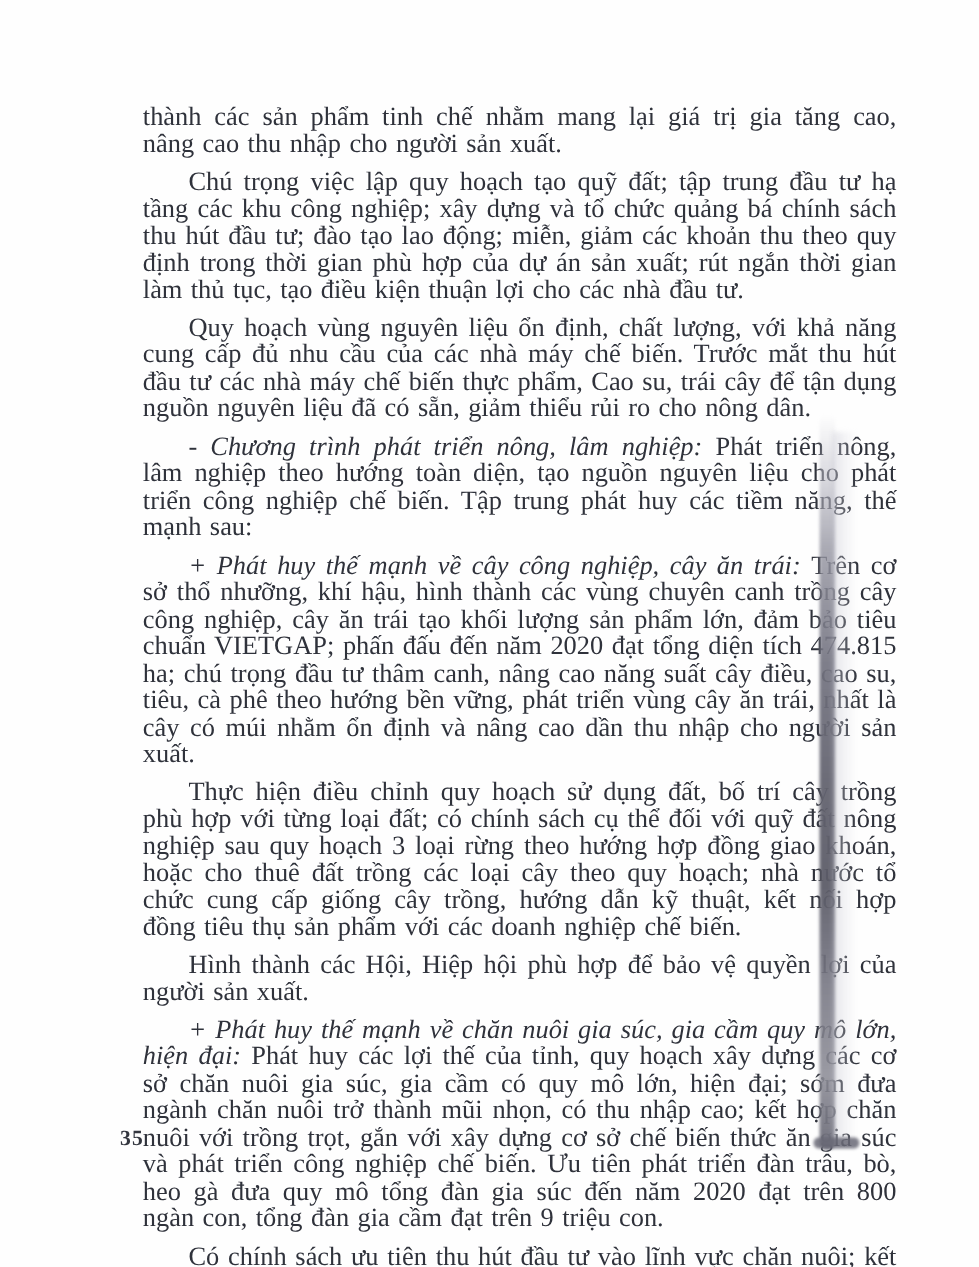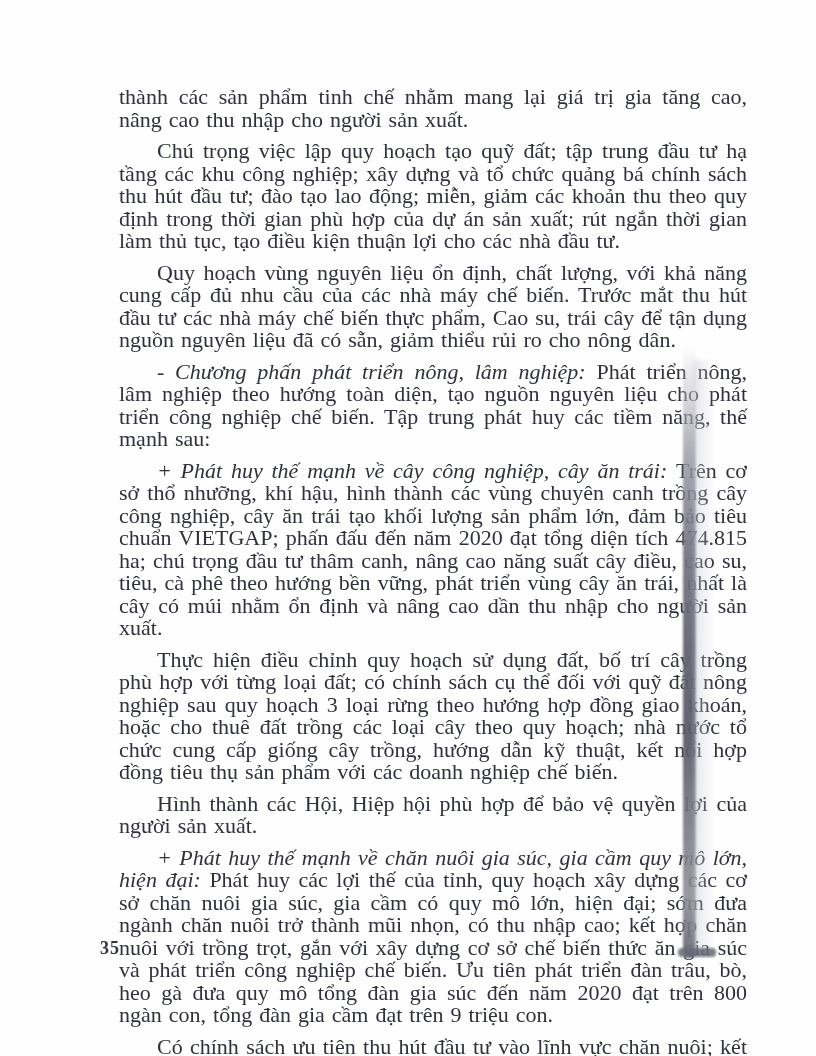--- a/index.html
+++ b/index.html
@@ -90,21 +90,21 @@
   }
 </style>
 </head>
 <body>
 
 <div class="page">
   <main class="text-column" id="text-column">
       <p><span>thành các sản phẩm tinh chế nhằm mang lại giá trị gia tăng cao, nâng cao thu nhập cho người sản xuất.</span></p>
       <p class="indent"><span>Chú trọng việc lập quy hoạch tạo quỹ đất; tập trung đầu tư hạ tầng các khu công nghiệp; xây dựng và tổ chức quảng bá chính sách thu hút đầu tư; đào tạo lao động; miễn, giảm các khoản thu theo quy định trong thời gian phù hợp của dự án sản xuất; rút ngắn thời gian làm thủ tục, tạo điều kiện thuận lợi cho các nhà đầu tư.</span></p>
       <p class="indent"><span>Quy hoạch vùng nguyên liệu ổn định, chất lượng, với khả năng cung cấp đủ nhu cầu của các nhà máy chế biến. Trước mắt thu hút đầu tư các nhà máy chế biến thực phẩm, Cao su, trái cây để tận dụng nguồn nguyên liệu đã có sẵn, giảm thiểu rủi ro cho nông dân.</span></p>
-      <p class="indent"><em>- Chương phấn phát triển nông, lâm nghiệp: </em><span>Phát triển nông, lâm nghiệp theo hướng toàn diện, tạo nguồn nguyên liệu cho phát triển công nghiệp chế biến. Tập trung phát huy các tiềm năng, thế mạnh sau:</span></p>
+      <p class="indent"><em>- Chương trình phát triển nông, lâm nghiệp: </em><span>Phát triển nông, lâm nghiệp theo hướng toàn diện, tạo nguồn nguyên liệu cho phát triển công nghiệp chế biến. Tập trung phát huy các tiềm năng, thế mạnh sau:</span></p>
       <p class="indent"><em>+ Phát huy thế mạnh về cây công nghiệp, cây ăn trái: </em><span>Trên cơ sở thổ nhưỡng, khí hậu, hình thành các vùng chuyên canh trồng cây công nghiệp, cây ăn trái tạo khối lượng sản phẩm lớn, đảm bảo tiêu chuẩn VIETGAP; phấn đấu đến năm 2020 đạt tổng diện tích 474.815 ha; chú trọng đầu tư thâm canh, nâng cao năng suất cây điều, cao su, tiêu, cà phê theo hướng bền vững, phát triển vùng cây ăn trái, nhất là cây có múi nhằm ổn định và nâng cao dần thu nhập cho người sản xuất.</span></p>
       <p class="indent"><span>Thực hiện điều chỉnh quy hoạch sử dụng đất, bố trí cây trồng phù hợp với từng loại đất; có chính sách cụ thể đối với quỹ đất nông nghiệp sau quy hoạch 3 loại rừng theo hướng hợp đồng giao khoán, hoặc cho thuê đất trồng các loại cây theo quy hoạch; nhà nước tổ chức cung cấp giống cây trồng, hướng dẫn kỹ thuật, kết nối hợp đồng tiêu thụ sản phẩm với các doanh nghiệp chế biến.</span></p>
       <p class="indent"><span>Hình thành các Hội, Hiệp hội phù hợp để bảo vệ quyền lợi của người sản xuất.</span></p>
       <p class="indent"><em>+ Phát huy thế mạnh về chăn nuôi gia súc, gia cầm quy mô lớn, hiện đại: </em><span>Phát huy các lợi thế của tỉnh, quy hoạch xây dựng các cơ sở chăn nuôi gia súc, gia cầm có quy mô lớn, hiện đại; sớm đưa ngành chăn nuôi trở thành mũi nhọn, có thu nhập cao; kết hợp chăn nuôi với trồng trọt, gắn với xây dựng cơ sở chế biến thức ăn gia súc và phát triển công nghiệp chế biến. Ưu tiên phát triển đàn trâu, bò, heo gà đưa quy mô tổng đàn gia súc đến năm 2020 đạt trên 800 ngàn con, tổng đàn gia cầm đạt trên 9 triệu con.</span></p>
       <p class="indent"><span>Có chính sách ưu tiên thu hút đầu tư vào lĩnh vực chăn nuôi; kết hợp phát</span></p>
     </main>
 
   <div class="page-number">35</div>
 
   <div class="scan-band"></div>

